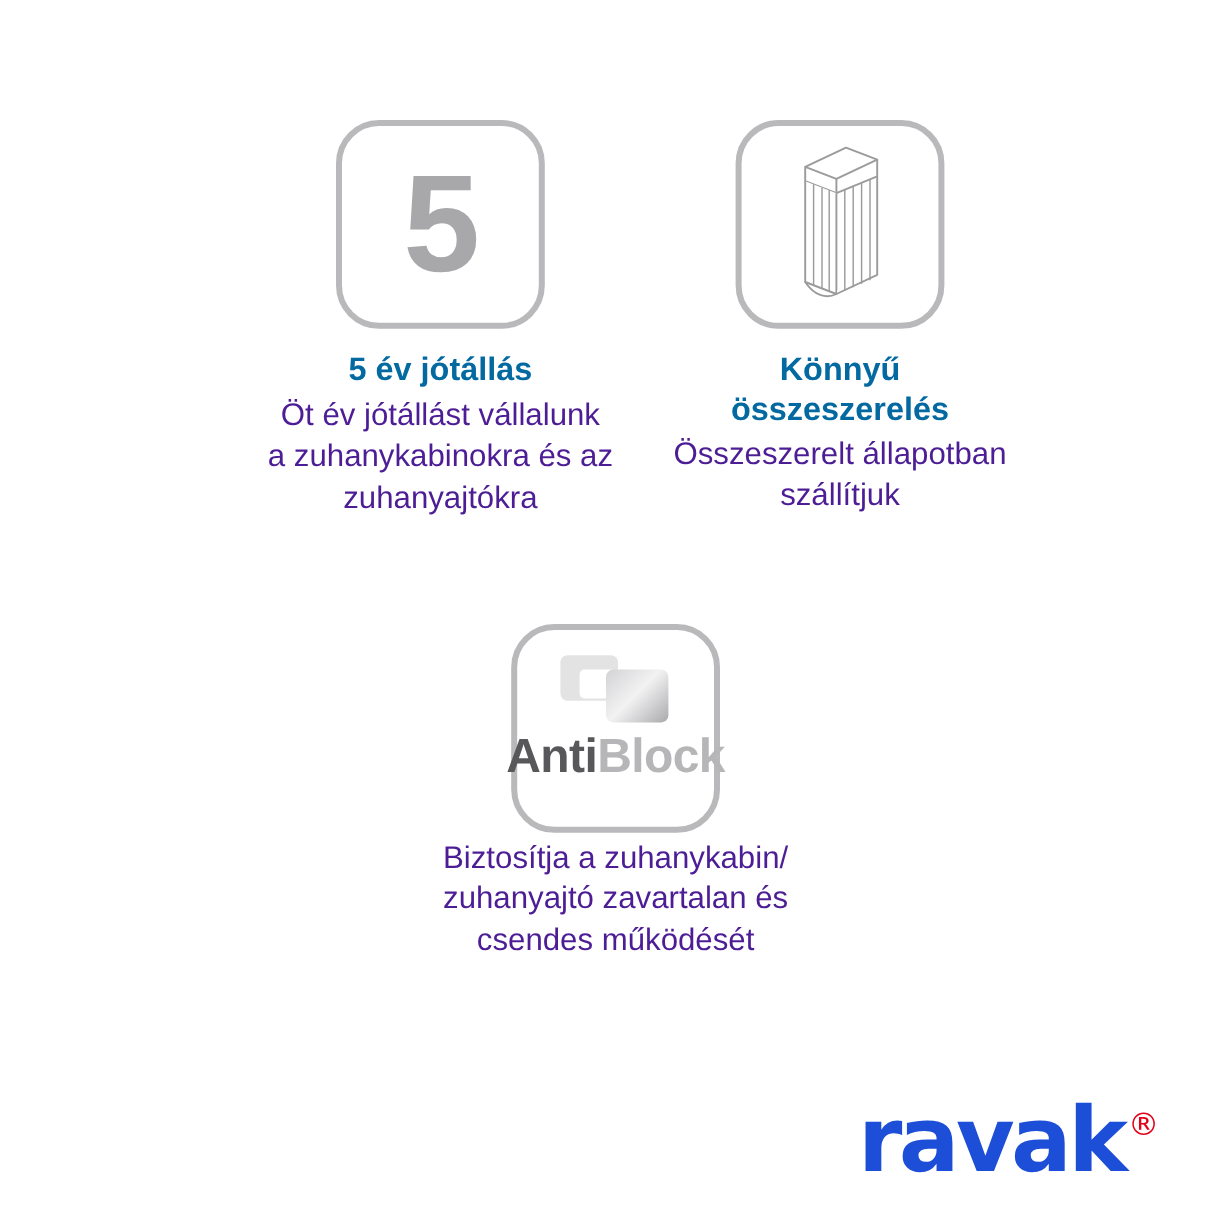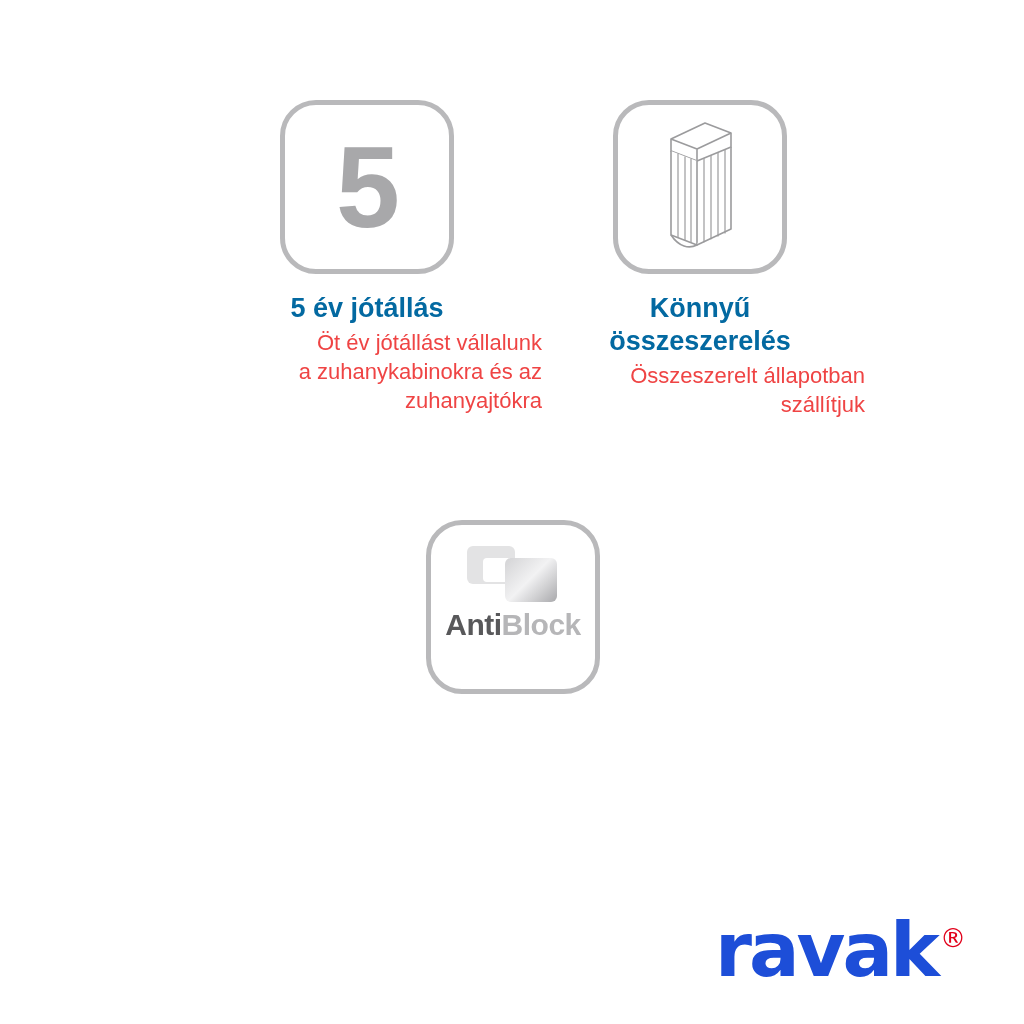--- a/index.html
+++ b/index.html
@@ -46,27 +46,26 @@
   .feature-title {
     font-size: 27px;
     font-weight: bold;
     color: #0369a1;
     line-height: 1.22;
     margin-top: 18px;
     white-space: pre-line;
   }
 
   .feature-desc {
-    font-size: 22px;
+    font-size: 26px;
     font-weight: normal;
-    color: #ef4444;
+    color: #4c1d95;
     line-height: 1.32;
     margin-top: 3px;
     white-space: pre-line;
-    text-align: right;
   }
 
   
   #feature-warranty {
     left: 192px;
     top: 100px;
     width: 350px;
   }
   #feature-assembly {
     left: 535px;
@@ -130,21 +129,21 @@
   .ab-sq-front {
     position: absolute;
     left: 44px;
     top: 16px;
     width: 52px;
     height: 44px;
     background: linear-gradient(135deg, #d3d3d5 0%, #f2f2f3 48%, #a9a9ac 100%);
     border-radius: 6px;
   }
   .ab-text {
-    font-size: 30px;
+    font-size: 40px;
     font-weight: bold;
     letter-spacing: -0.5px;
     margin-top: 4px;
   }
   .ab-text .ab-anti { color: #58585a; }
   .ab-text .ab-block { color: #b6b6b8; }
 
   
   #brand-logo {
     position: absolute;
@@ -222,20 +221,23 @@
           <div class="ab-sq-back">
             <div class="ab-sq-back-in"></div>
           </div>
           <div class="ab-sq-front"></div>
         </div>
         <div class="ab-text">
           <span class="ab-anti">Anti</span><span class="ab-block">Block</span>
         </div>
       </div>
     </div>
+    <div class="feature-desc">Biztosítja a zuhanykabin/
+zuhanyajtó zavartalan és
+csendes működését</div>
   </div>
 
   <div id="brand-logo">
     <span class="logo-word">ravak</span>
     <span class="logo-reg">®</span>
   </div>
 
 </div>
 
 </body></html>

